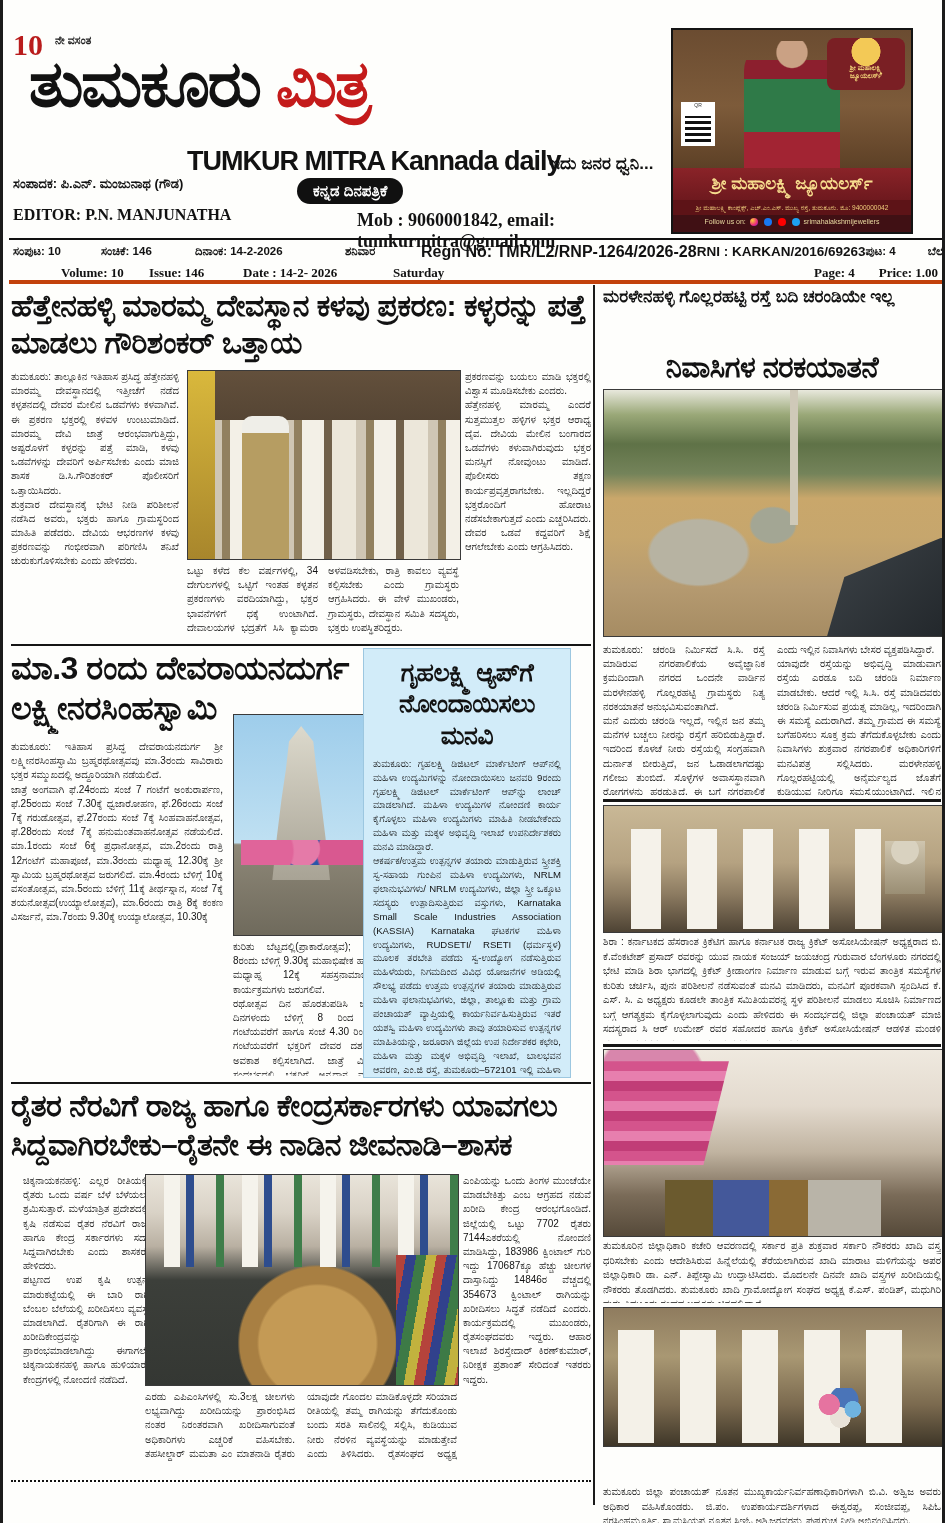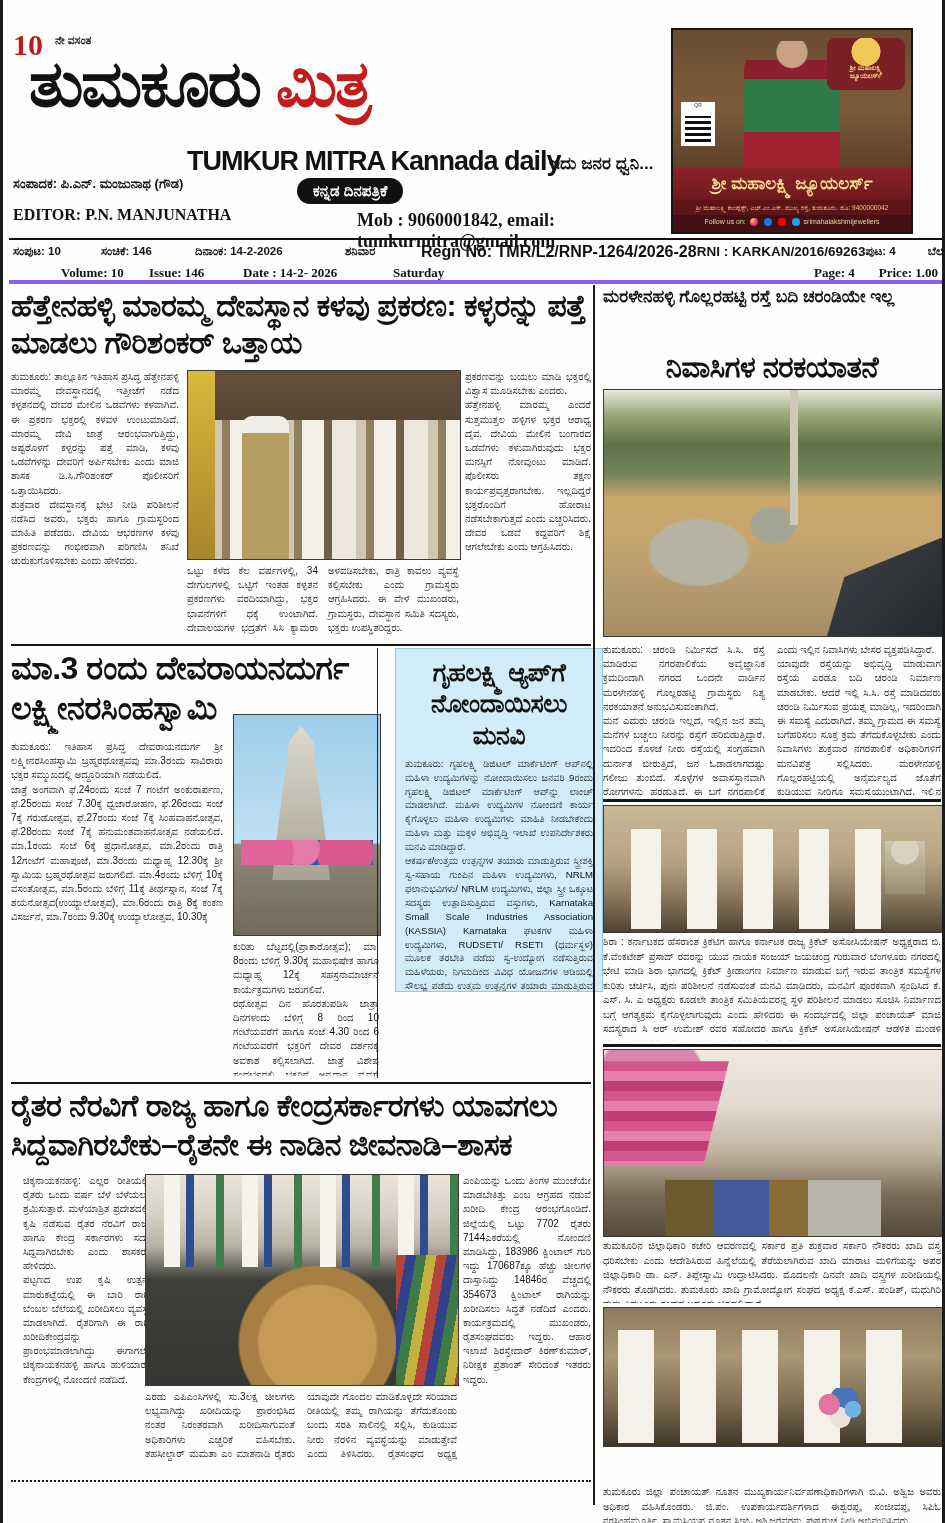--- a/index.html
+++ b/index.html
@@ -39,21 +39,21 @@
      background:repeating-linear-gradient(0deg,#111 0 3px,#fff 3px 6px),repeating-linear-gradient(90deg,rgba(255,255,255,.6) 0 3px,rgba(0,0,0,.25) 3px 6px);}
   .ad-band{position:absolute;left:0;right:0;top:138px;height:32px;background:linear-gradient(180deg,#8a2328,#6e191e);
      color:#f7dd8e;font-weight:800;font-size:17px;text-align:center;line-height:32px;}
   .ad-addr{position:absolute;left:0;right:0;top:170px;height:15px;background:#5d1317;color:#f0cf7d;
      font-size:6.5px;text-align:center;line-height:15px;}
   .ad-social{position:absolute;left:0;right:0;top:185px;bottom:0;background:#401014;color:#e8d9a0;
      font-size:7px;text-align:center;line-height:14px;}
   .dot{display:inline-block;width:8px;height:8px;border-radius:50%;vertical-align:middle;margin:0 2px;}
 
   
-  .infobar{border-top:2px solid #111;border-bottom:4px solid #8b5cf6;}
+  .infobar{border-top:2px solid #111;border-bottom:4px solid #c2410c;}
   .inforow{display:flex;align-items:center;height:21px;font-weight:bold;}
   .inforow.kn{font-size:11.5px;}
   .inforow.en{font-family:"Liberation Serif",serif;font-size:13px;margin-left:48px;}
   .ic{flex:0 0 auto;}
   .sp{flex:1 1 auto;}
 
   
   .hl1{font-weight:800;font-size:30px;line-height:1.22;letter-spacing:-0.5px;}
   .hl2{font-weight:800;font-size:32px;line-height:1.25;letter-spacing:-0.5px;}
   .hl3{font-weight:800;font-size:30px;line-height:1.3;letter-spacing:-0.5px;}
@@ -202,21 +202,21 @@
   <div class="hrule" style="left:8px;top:644px;width:580px;"></div>
 
   <div class="abs" style="left:8px;top:648px;width:580px;height:432px;">
     <div class="hl2" style="position:absolute;left:0;top:0;width:362px;height:86px;overflow:hidden;">ಮಾ.3 ರಂದು ದೇವರಾಯನದುರ್ಗ ಲಕ್ಷ್ಮೀನರಸಿಂಹಸ್ವಾಮಿ ಬ್ರಹ್ಮರಥೋತ್ಸವ</div>
     <div class="abs body-txt" style="left:0;top:92px;width:212px;height:336px;">ತುಮಕೂರು: ಇತಿಹಾಸ ಪ್ರಸಿದ್ಧ ದೇವರಾಯನದುರ್ಗ ಶ್ರೀ ಲಕ್ಷ್ಮೀನರಸಿಂಹಸ್ವಾಮಿ ಬ್ರಹ್ಮರಥೋತ್ಸವವು ಮಾ.3ರಂದು ಸಾವಿರಾರು ಭಕ್ತರ ಸಮ್ಮುಖದಲ್ಲಿ ಅದ್ದೂರಿಯಾಗಿ ನಡೆಯಲಿದೆ.
 ಜಾತ್ರೆ ಅಂಗವಾಗಿ ಫೆ.24ರಂದು ಸಂಜೆ 7 ಗಂಟೆಗೆ ಅಂಕುರಾರ್ಪಣ, ಫೆ.25ರಂದು ಸಂಜೆ 7.30ಕ್ಕೆ ಧ್ವಜಾರೋಹಣ, ಫೆ.26ರಂದು ಸಂಜೆ 7ಕ್ಕೆ ಗರುಡೋತ್ಸವ, ಫೆ.27ರಂದು ಸಂಜೆ 7ಕ್ಕೆ ಸಿಂಹವಾಹನೋತ್ಸವ, ಫೆ.28ರಂದು ಸಂಜೆ 7ಕ್ಕೆ ಹನುಮಂತವಾಹನೋತ್ಸವ ನಡೆಯಲಿದೆ. ಮಾ.1ರಂದು ಸಂಜೆ 6ಕ್ಕೆ ಪ್ರಧಾನೋತ್ಸವ, ಮಾ.2ರಂದು ರಾತ್ರಿ 12ಗಂಟೆಗೆ ಮಹಾಪೂಜೆ, ಮಾ.3ರಂದು ಮಧ್ಯಾಹ್ನ 12.30ಕ್ಕೆ ಶ್ರೀ ಸ್ವಾಮಿಯ ಬ್ರಹ್ಮರಥೋತ್ಸವ ಜರುಗಲಿದೆ. ಮಾ.4ರಂದು ಬೆಳಿಗ್ಗೆ 10ಕ್ಕೆ ವಸಂತೋತ್ಸವ, ಮಾ.5ರಂದು ಬೆಳಿಗ್ಗೆ 11ಕ್ಕೆ ತೀರ್ಥಸ್ನಾನ, ಸಂಜೆ 7ಕ್ಕೆ ಶಯನೋತ್ಸವ(ಉಯ್ಯಾಲೋತ್ಸವ), ಮಾ.6ರಂದು ರಾತ್ರಿ 8ಕ್ಕೆ ಕಂಕಣ ವಿಸರ್ಜನೆ, ಮಾ.7ರಂದು 9.30ಕ್ಕೆ ಉಯ್ಯಾಲೋತ್ಸವ, 10.30ಕ್ಕೆ</div>
     <div class="photo ph-tower" style="left:222px;top:66px;width:146px;height:220px;"></div>
     <div class="abs body-txt" style="left:222px;top:292px;width:146px;height:136px;">ಕುರಿತು ಬೆಟ್ಟದಲ್ಲಿ(ಪ್ರಾಕಾರೋತ್ಸವ); ಮಾ. 8ರಂದು ಬೆಳಿಗ್ಗೆ 9.30ಕ್ಕೆ ಮಹಾಭಿಷೇಕ ಹಾಗೂ ಮಧ್ಯಾಹ್ನ 12ಕ್ಕೆ ಸಹಸ್ರನಾಮಾರ್ಚನೆ ಕಾರ್ಯಕ್ರಮಗಳು ಜರುಗಲಿವೆ.
 ರಥೋತ್ಸವ ದಿನ ಹೊರತುಪಡಿಸಿ ಜಾತ್ರಾ ದಿನಗಳಂದು ಬೆಳಿಗ್ಗೆ 8 ರಿಂದ 10 ಗಂಟೆಯವರೆಗೆ ಹಾಗೂ ಸಂಜೆ 4.30 ರಿಂದ 6 ಗಂಟೆಯವರೆಗೆ ಭಕ್ತರಿಗೆ ದೇವರ ದರ್ಶನಕ್ಕೆ ಅವಕಾಶ ಕಲ್ಪಿಸಲಾಗಿದೆ. ಜಾತ್ರೆ ವಿಶೇಷ ಸಂದರ್ಭದಲ್ಲಿ ಭಕ್ತರಿಗೆ ಅನ್ನದಾನ ವ್ಯವಸ್ಥೆ ಮಾಡಲಾಗಿದೆ ಎಂದು ದೇವಸ್ಥಾನದ ಕಾರ್ಯನಿರ್ವಹಣಾಧಿಕಾರಿ ಎಸ್.ಕೆ. ತಿಳಿಸಿದ್ದಾರೆ.</div>
     <div class="vrule" style="left:366px;top:0;height:430px;border-left:1.5px solid #222;"></div>
-    <div class="abs bluebox" style="left:384px;top:0;width:208px;height:344px;">
+    <div class="abs bluebox" style="left:352px;top:0;width:208px;height:430px;">
       <div class="bhl">ಗೃಹಲಕ್ಷ್ಮಿ ಆ್ಯಪ್‌ಗೆ ನೋಂದಾಯಿಸಲು ಮನವಿ</div>
       <div class="bbody" style="height:348px;overflow:hidden;">ತುಮಕೂರು: ಗೃಹಲಕ್ಷ್ಮಿ ಡಿಜಿಟಲ್ ಮಾರ್ಕೆಟಿಂಗ್ ಆಪ್‌ನಲ್ಲಿ ಮಹಿಳಾ ಉದ್ಯಮಿಗಳನ್ನು ನೋಂದಾಯಿಸಲು ಜನವರಿ 9ರಂದು ಗೃಹಲಕ್ಷ್ಮಿ ಡಿಜಿಟಲ್ ಮಾರ್ಕೆಟಿಂಗ್ ಆಪ್‌ನ್ನು ಲಾಂಚ್ ಮಾಡಲಾಗಿದೆ. ಮಹಿಳಾ ಉದ್ಯಮಿಗಳ ನೋಂದಣಿ ಕಾರ್ಯ ಕೈಗೊಳ್ಳಲು ಮಹಿಳಾ ಉದ್ಯಮಿಗಳು ಮಾಹಿತಿ ನೀಡಬೇಕೆಂದು ಮಹಿಳಾ ಮತ್ತು ಮಕ್ಕಳ ಅಭಿವೃದ್ಧಿ ಇಲಾಖೆ ಉಪನಿರ್ದೇಶಕರು ಮನವಿ ಮಾಡಿದ್ದಾರೆ.
 ಆಕರ್ಷಕ/ಉತ್ತಮ ಉತ್ಪನ್ನಗಳ ತಯಾರು ಮಾಡುತ್ತಿರುವ ಸ್ತ್ರೀಶಕ್ತಿ ಸ್ವ-ಸಹಾಯ ಗುಂಪಿನ ಮಹಿಳಾ ಉದ್ಯಮಿಗಳು, NRLM ಫಲಾನುಭವಿಗಳು/ NRLM ಉದ್ಯಮಿಗಳು, ಜಿಲ್ಲಾ ಸ್ತ್ರೀ ಒಕ್ಕೂಟ ಸದಸ್ಯರು ಉತ್ಪಾದಿಸುತ್ತಿರುವ ವಸ್ತುಗಳು, Karnataka Small Scale Industries Association (KASSIA) Karnataka ಘಟಕಗಳ ಮಹಿಳಾ ಉದ್ಯಮಿಗಳು, RUDSETI/ RSETI (ಧರ್ಮಸ್ಥಳ) ಮೂಲಕ ತರಬೇತಿ ಪಡೆದು ಸ್ವ-ಉದ್ಯೋಗ ನಡೆಸುತ್ತಿರುವ ಮಹಿಳೆಯರು, ನಿಗಮದಿಂದ ವಿವಿಧ ಯೋಜನೆಗಳ ಅಡಿಯಲ್ಲಿ ಸೌಲಭ್ಯ ಪಡೆದು ಉತ್ತಮ ಉತ್ಪನ್ನಗಳ ತಯಾರು ಮಾಡುತ್ತಿರುವ ಮಹಿಳಾ ಫಲಾನುಭವಿಗಳು, ಜಿಲ್ಲಾ, ತಾಲ್ಲೂಕು ಮತ್ತು ಗ್ರಾಮ ಪಂಚಾಯತ್ ವ್ಯಾಪ್ತಿಯಲ್ಲಿ ಕಾರ್ಯನಿರ್ವಹಿಸುತ್ತಿರುವ ಇತರೆ ಯಶಸ್ವಿ ಮಹಿಳಾ ಉದ್ಯಮಿಗಳು ತಾವು ತಯಾರಿಸುವ ಉತ್ಪನ್ನಗಳ ಮಾಹಿತಿಯನ್ನು, ಜರೂರಾಗಿ ಜಿಲ್ಲೆಯ ಉಪ ನಿರ್ದೇಶಕರ ಕಛೇರಿ, ಮಹಿಳಾ ಮತ್ತು ಮಕ್ಕಳ ಅಭಿವೃದ್ಧಿ ಇಲಾಖೆ, ಬಾಲಭವನ ಆವರಣ, ಎಂ.ಜಿ ರಸ್ತೆ, ತುಮಕೂರು–572101 ಇಲ್ಲಿ ಮಹಿಳಾ ಅಭಿವೃದ್ಧಿ ನಿರೀಕ್ಷಕರನ್ನು ಸಂಪರ್ಕಿಸಿ ನೀಡಬೇಕೆಂದು ಅವರು ತಿಳಿಸಿದ್ದಾರೆ.</div>
     </div>
   </div>
   <div class="hrule" style="left:8px;top:1082px;width:580px;"></div>
 
   <div class="abs" style="left:8px;top:1086px;width:580px;height:400px;">
     <div class="hl3" style="position:absolute;left:0;top:0;width:580px;height:82px;overflow:hidden;">ರೈತರ ನೆರವಿಗೆ ರಾಜ್ಯ ಹಾಗೂ ಕೇಂದ್ರಸರ್ಕಾರಗಳು ಯಾವಗಲು ಸಿದ್ದವಾಗಿರಬೇಕು–ರೈತನೇ ಈ ನಾಡಿನ ಜೀವನಾಡಿ–ಶಾಸಕ</div>
     <div class="abs body-txt" style="left:12px;top:88px;width:126px;height:300px;">ಚಿಕ್ಕನಾಯಕನಹಳ್ಳಿ: ಎಲ್ಲರ ರೀತಿಯಲ್ಲಿ ರೈತರು ಒಂದು ವರ್ಷ ಬೆಳೆ ಬೆಳೆಯಲು ಶ್ರಮಿಸುತ್ತಾರೆ. ಮಳೆಯಾಶ್ರಿತ ಪ್ರದೇಶದಲ್ಲಿ ಕೃಷಿ ನಡೆಸುವ ರೈತರ ನೆರವಿಗೆ ರಾಜ್ಯ ಹಾಗೂ ಕೇಂದ್ರ ಸರ್ಕಾರಗಳು ಸದಾ ಸಿದ್ದವಾಗಿರಬೇಕು ಎಂದು ಶಾಸಕರು ಹೇಳಿದರು.

